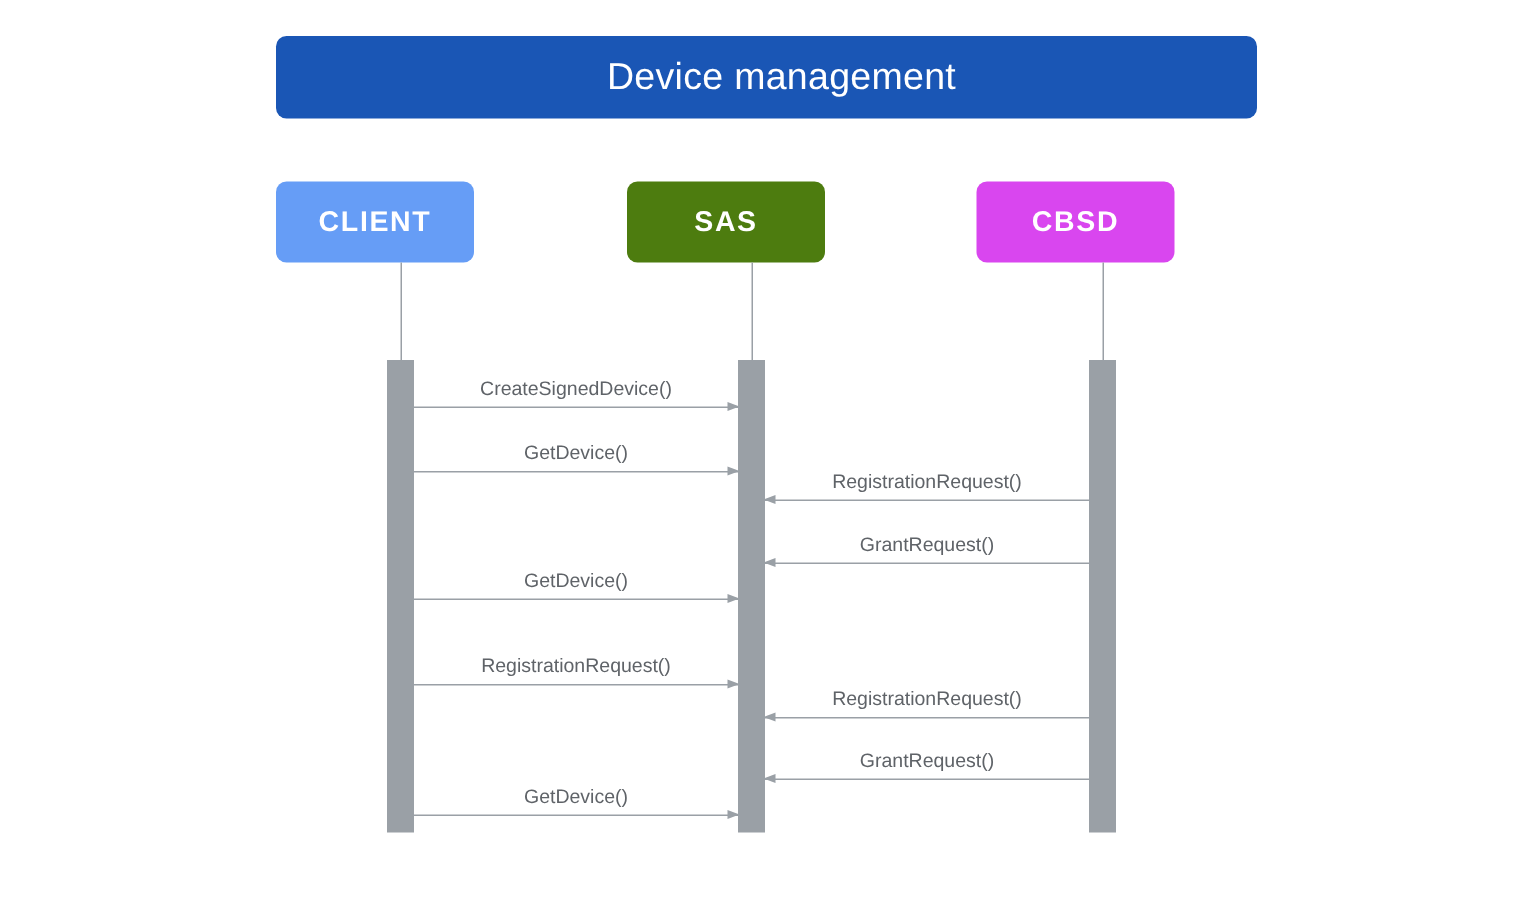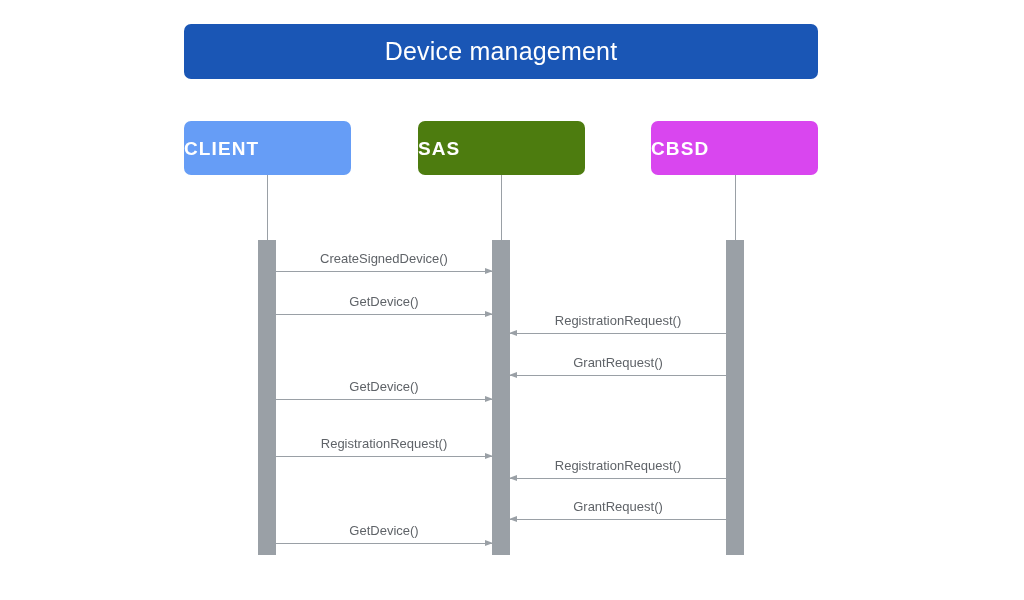--- a/index.html
+++ b/index.html
@@ -24,38 +24,40 @@
     position: absolute;
     left: 184px;
     top: 24px;
     width: 634px;
     height: 55px;
     background: #1a56b5;
     border-radius: 7px;
     display: flex;
     align-items: center;
     justify-content: center;
+    padding-left: 20px;
   }
   .title-bar .title-text {
     color: #ffffff;
     font-size: 25px;
     font-weight: 400;
     letter-spacing: 0.2px;
     line-height: 1;
   }
 
   
   .participant {
     position: absolute;
     top: 121px;
-    width: 167px;
+    width: 132px;
     height: 54px;
     border-radius: 7px;
     display: flex;
     align-items: center;
+    justify-content: center;
   }
   .participant .participant-label {
     color: #ffffff;
     font-size: 19px;
     font-weight: 700;
     letter-spacing: 1.1px;
     line-height: 1;
   }
 
   

